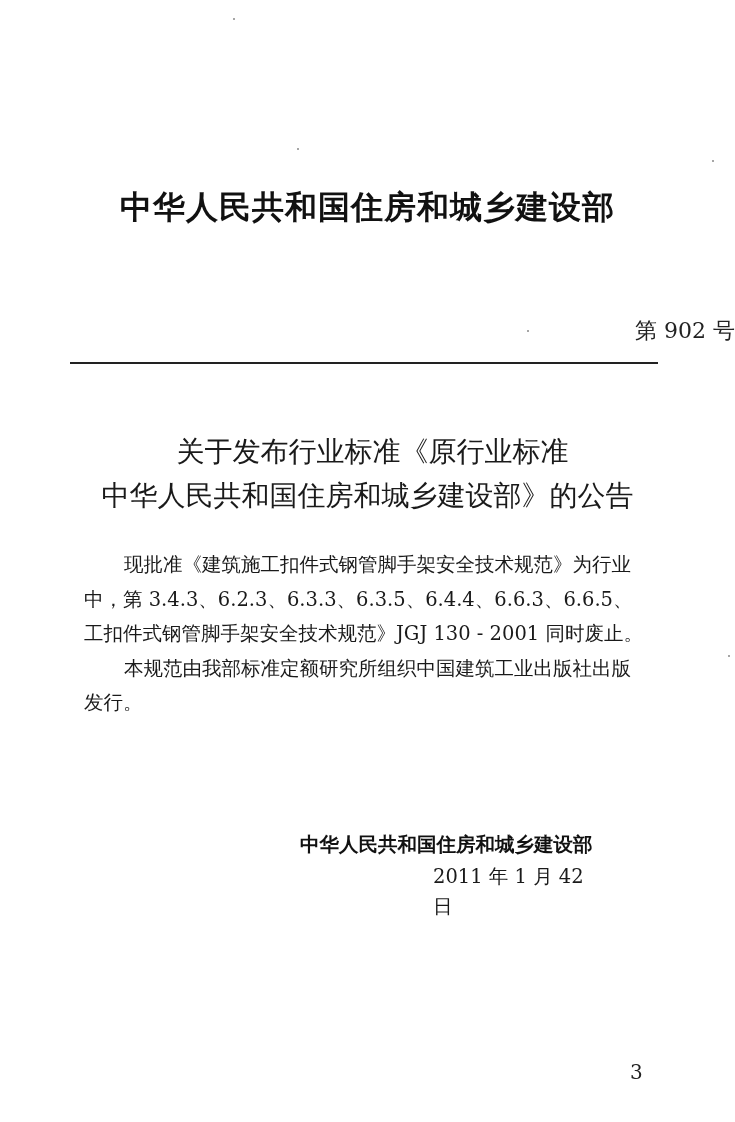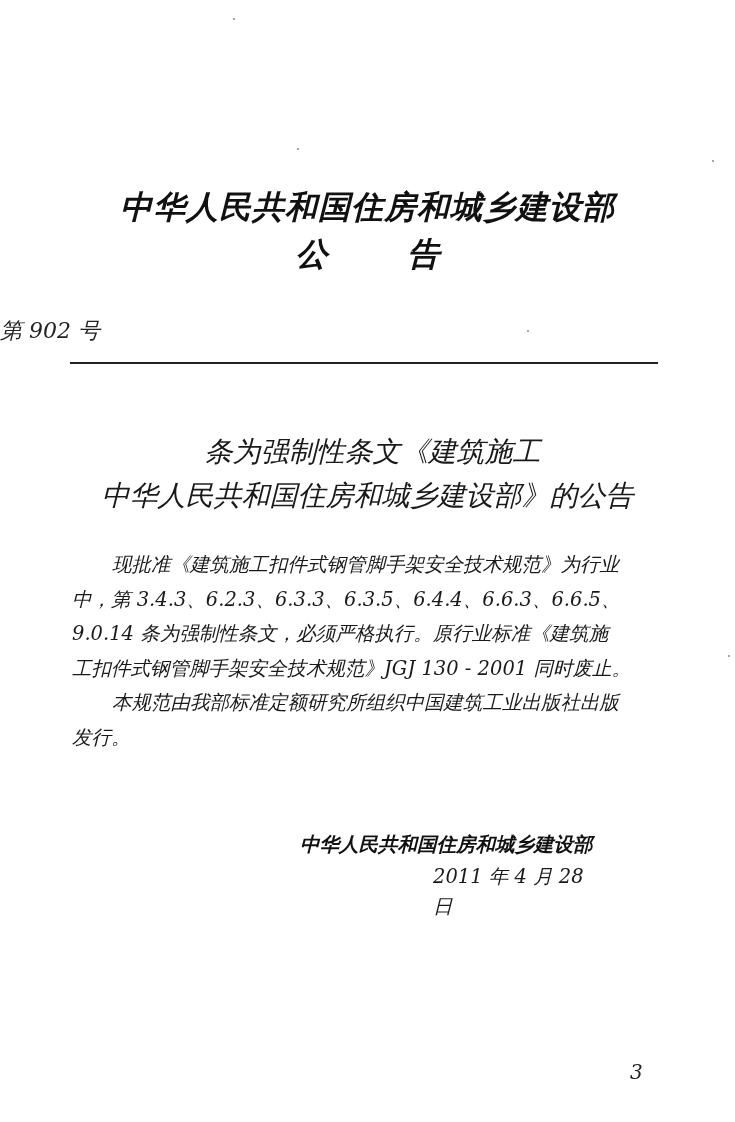--- a/index.html
+++ b/index.html
@@ -13,21 +13,20 @@
       position: relative;
       overflow: hidden;
       color: #1a1a1a;
       font-family: "DejaVu Serif", "Liberation Serif", serif;
     }
     .page {
       position: absolute;
       left: 0; top: 0;
       width: 607px;
       height: 1122px;
-      font-style: italic;
     }
     .ministry-title {
       position: absolute;
       left: 0;
       top: 185px;
       width: 735px;
       text-align: center;
       font-family: "DejaVu Sans", "Liberation Sans", sans-serif;
       font-weight: bold;
       font-size: 32px;
@@ -47,21 +46,21 @@
       line-height: 44px;
       color: #111;
     }
     .notice-title span { display: inline-block; }
     .notice-title .gap { width: 80px; }
     .notice-number {
       position: absolute;
       left: 0;
       top: 316px;
       width: 735px;
-      text-align: left;
+      text-align: right;
       font-size: 22px;
       line-height: 30px;
       color: #222;
     }
     .divider {
       position: absolute;
       left: 70px;
       top: 362px;
       width: 588px;
       height: 0;
@@ -74,21 +73,21 @@
       width: 735px;
       text-align: center;
       font-size: 28px;
       line-height: 44px;
       color: #1a1a1a;
     }
     .subject .line { display: block; }
     .subject .line1 { padding-left: 10px; }
     .body-text {
       position: absolute;
-      left: 72px;
+      left: 84px;
       top: 548px;
       width: 590px;
       font-size: 19.5px;
       line-height: 34.6px;
       color: #1a1a1a;
       text-align: justify;
     }
     .body-text .bl { display: block; white-space: nowrap; }
     .body-text .indent { padding-left: 40px; }
     .signature {
@@ -124,44 +123,40 @@
       border-radius: 1px;
     }
   </style>
 </head>
 <body>
 
 <div class="page">
 
   <div class="ministry-title">中华人民共和国住房和城乡建设部</div>
 
-  <div class="notice-title">
-    <span>公</span><span class="gap"></span><span>告</span>
-  </div>
 
   <div class="notice-number">第 902 号</div>
 
   <div class="divider"></div>
 
   <div class="subject">
-    <span class="line line1">条为强制性条文《建筑施工</span>
+    <span class="line line1">关于发布行业标准《原行业标准</span>
     <span class="line">中华人民共和国住房和城乡建设部》的公告</span>
   </div>
 
   <div class="body-text">
     <span class="bl indent">现批准《建筑施工扣件式钢管脚手架安全技术规范》为行业</span>
     <span class="bl">中，第 3.4.3、6.2.3、6.3.3、6.3.5、6.4.4、6.6.3、6.6.5、</span>
-    <span class="bl">9.0.14 条为强制性条文，必须严格执行。原行业标准《建筑施</span>
     <span class="bl">工扣件式钢管脚手架安全技术规范》JGJ 130 - 2001 同时废止。</span>
     <span class="bl indent">本规范由我部标准定额研究所组织中国建筑工业出版社出版</span>
     <span class="bl">发行。</span>
   </div>
 
   <div class="signature">中华人民共和国住房和城乡建设部</div>
-  <div class="date">2011 年 4 月 28 日</div>
+  <div class="date">2011 年 1 月 42 日</div>
 
   <div class="page-number">3</div>
 
   <div class="speck" style="left:233px; top:18px;"></div>
   <div class="speck" style="left:297px; top:148px;"></div>
   <div class="speck" style="left:712px; top:160px;"></div>
   <div class="speck" style="left:527px; top:330px;"></div>
   <div class="speck" style="left:728px; top:655px;"></div>
 </div>
 

